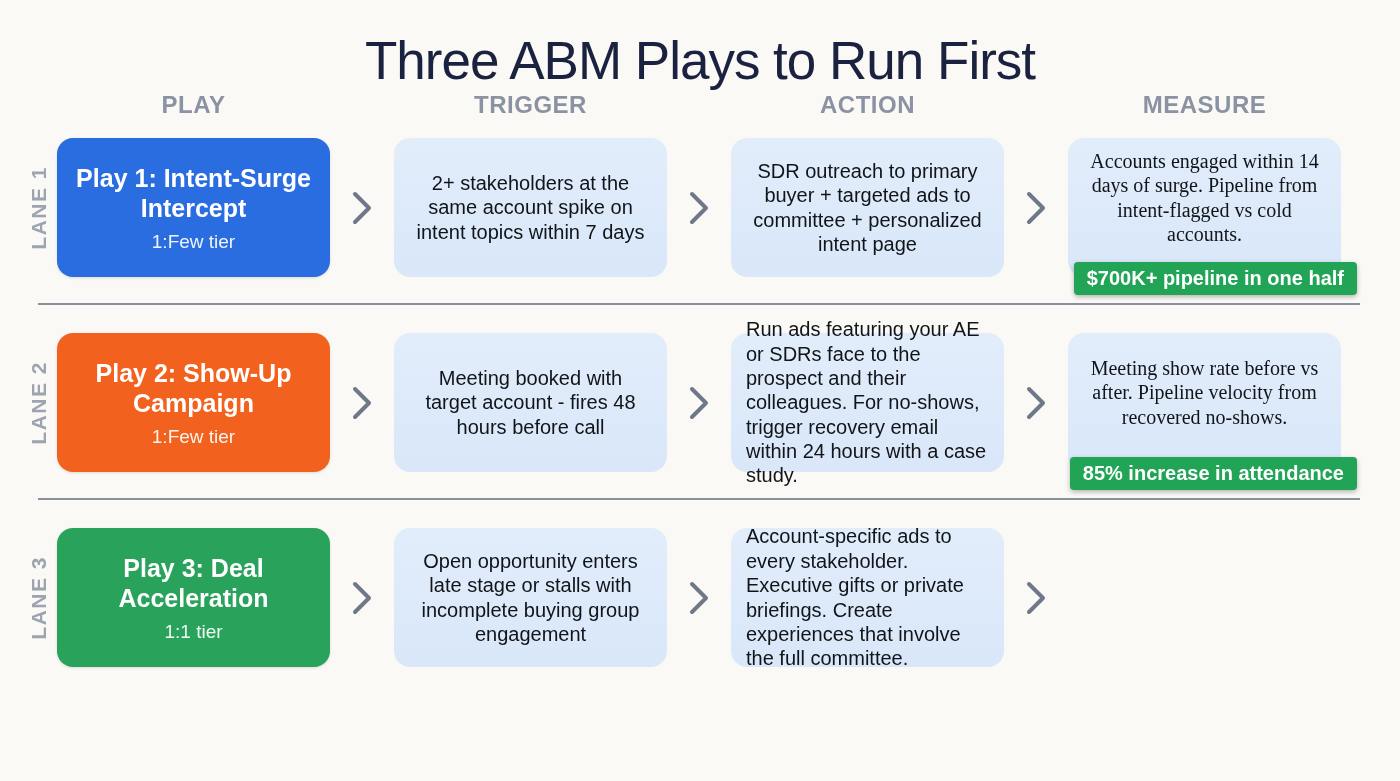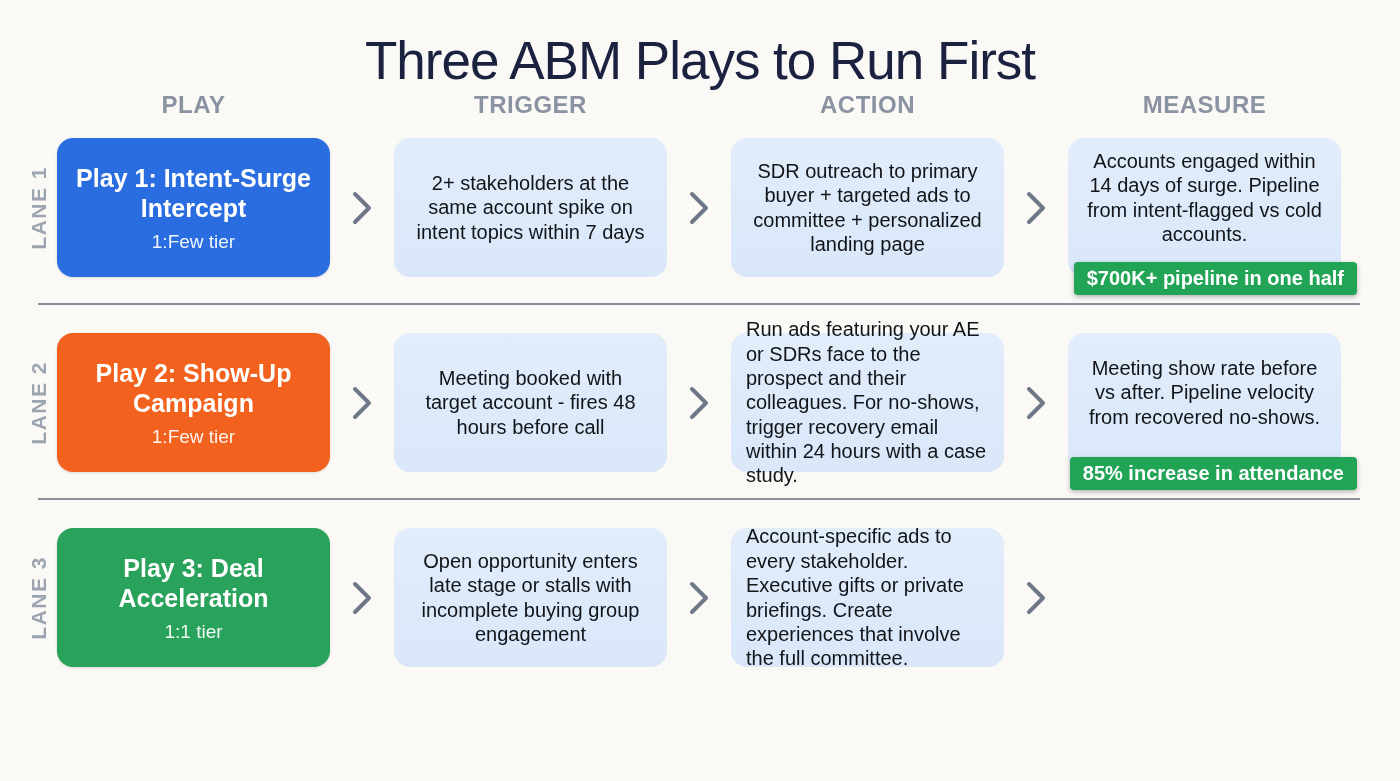--- a/index.html
+++ b/index.html
@@ -66,21 +66,21 @@
   .cell{
     background:linear-gradient(180deg,#E2EDFB 0%,#D9E7F9 100%);
     border-radius:16px;
     display:flex;align-items:center;justify-content:center;
     text-align:center;
     font-size:20px;line-height:1.22;color:#111418;
     padding:10px 18px;box-sizing:border-box;
   }
   .cell.align-left{text-align:left;padding:10px 16px 10px 15px;}
   .measure-wrap{position:relative;}
-  .measure-wrap .cell{height:100%;padding-bottom:30px;}
+  .measure-wrap .cell{height:100%;padding-bottom:30px;font-family:Liberation Serif, serif;}
   .badge{
     position:absolute;
     right:-16px;bottom:-18px;
     border-radius:4px;
     color:#fff;font-size:20px;font-weight:bold;
     padding:5px 13px;
     white-space:nowrap;
     box-shadow:0 2px 5px rgba(0,0,0,0.28);
   }
   .chevron{
@@ -114,21 +114,21 @@
     <div class="play-title">Play 1: Intent-Surge Intercept</div>
     <div class="play-tier">1:Few tier</div>
   </div>
   <svg class="chevron col-3" viewBox="0 0 22 36">
       <polyline points="4,4 18,18 4,32" fill="none" stroke="#6E7888" stroke-width="4" stroke-linecap="round" stroke-linejoin="round"></polyline>
     </svg>
   <div class="cell col-4">2+ stakeholders at the same account spike on intent topics within 7 days</div>
   <svg class="chevron col-5" viewBox="0 0 22 36">
       <polyline points="4,4 18,18 4,32" fill="none" stroke="#6E7888" stroke-width="4" stroke-linecap="round" stroke-linejoin="round"></polyline>
     </svg>
-  <div class="cell col-6">SDR outreach to primary buyer + targeted ads to committee + personalized landing page</div>
+  <div class="cell col-6">SDR outreach to primary buyer + targeted ads to committee + personalized intent page</div>
   <svg class="chevron col-7" viewBox="0 0 22 36">
       <polyline points="4,4 18,18 4,32" fill="none" stroke="#6E7888" stroke-width="4" stroke-linecap="round" stroke-linejoin="round"></polyline>
     </svg>
   <div class="measure-wrap col-8">
     <div class="cell">Accounts engaged within 14 days of surge. Pipeline from intent-flagged vs cold accounts.</div>
     <div class="badge" style="background: rgb(33, 164, 86);">$700K+ pipeline in one half</div>
   </div>
 </div>
 
 <div class="divider div-1"></div>

